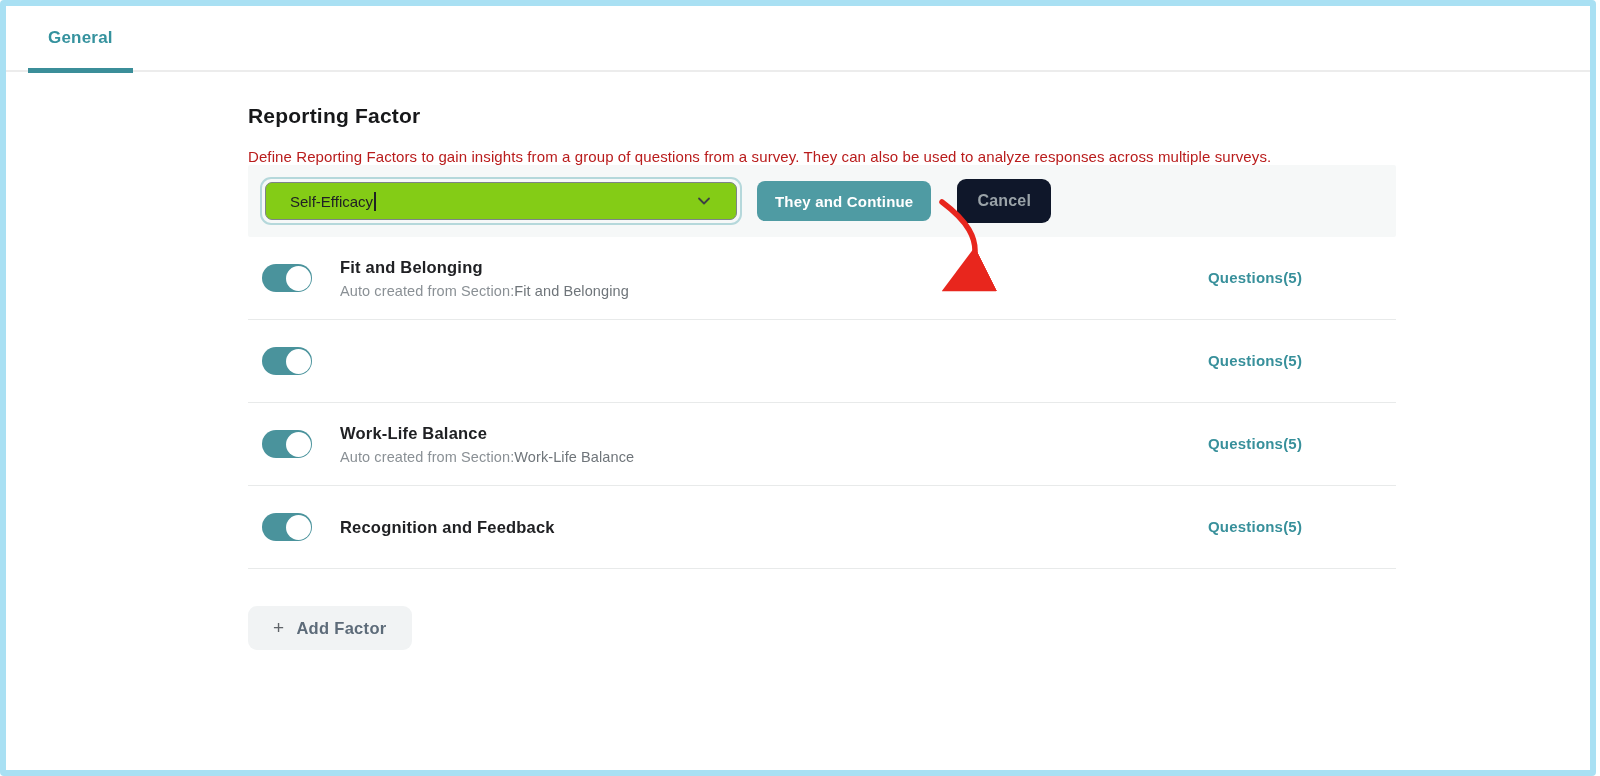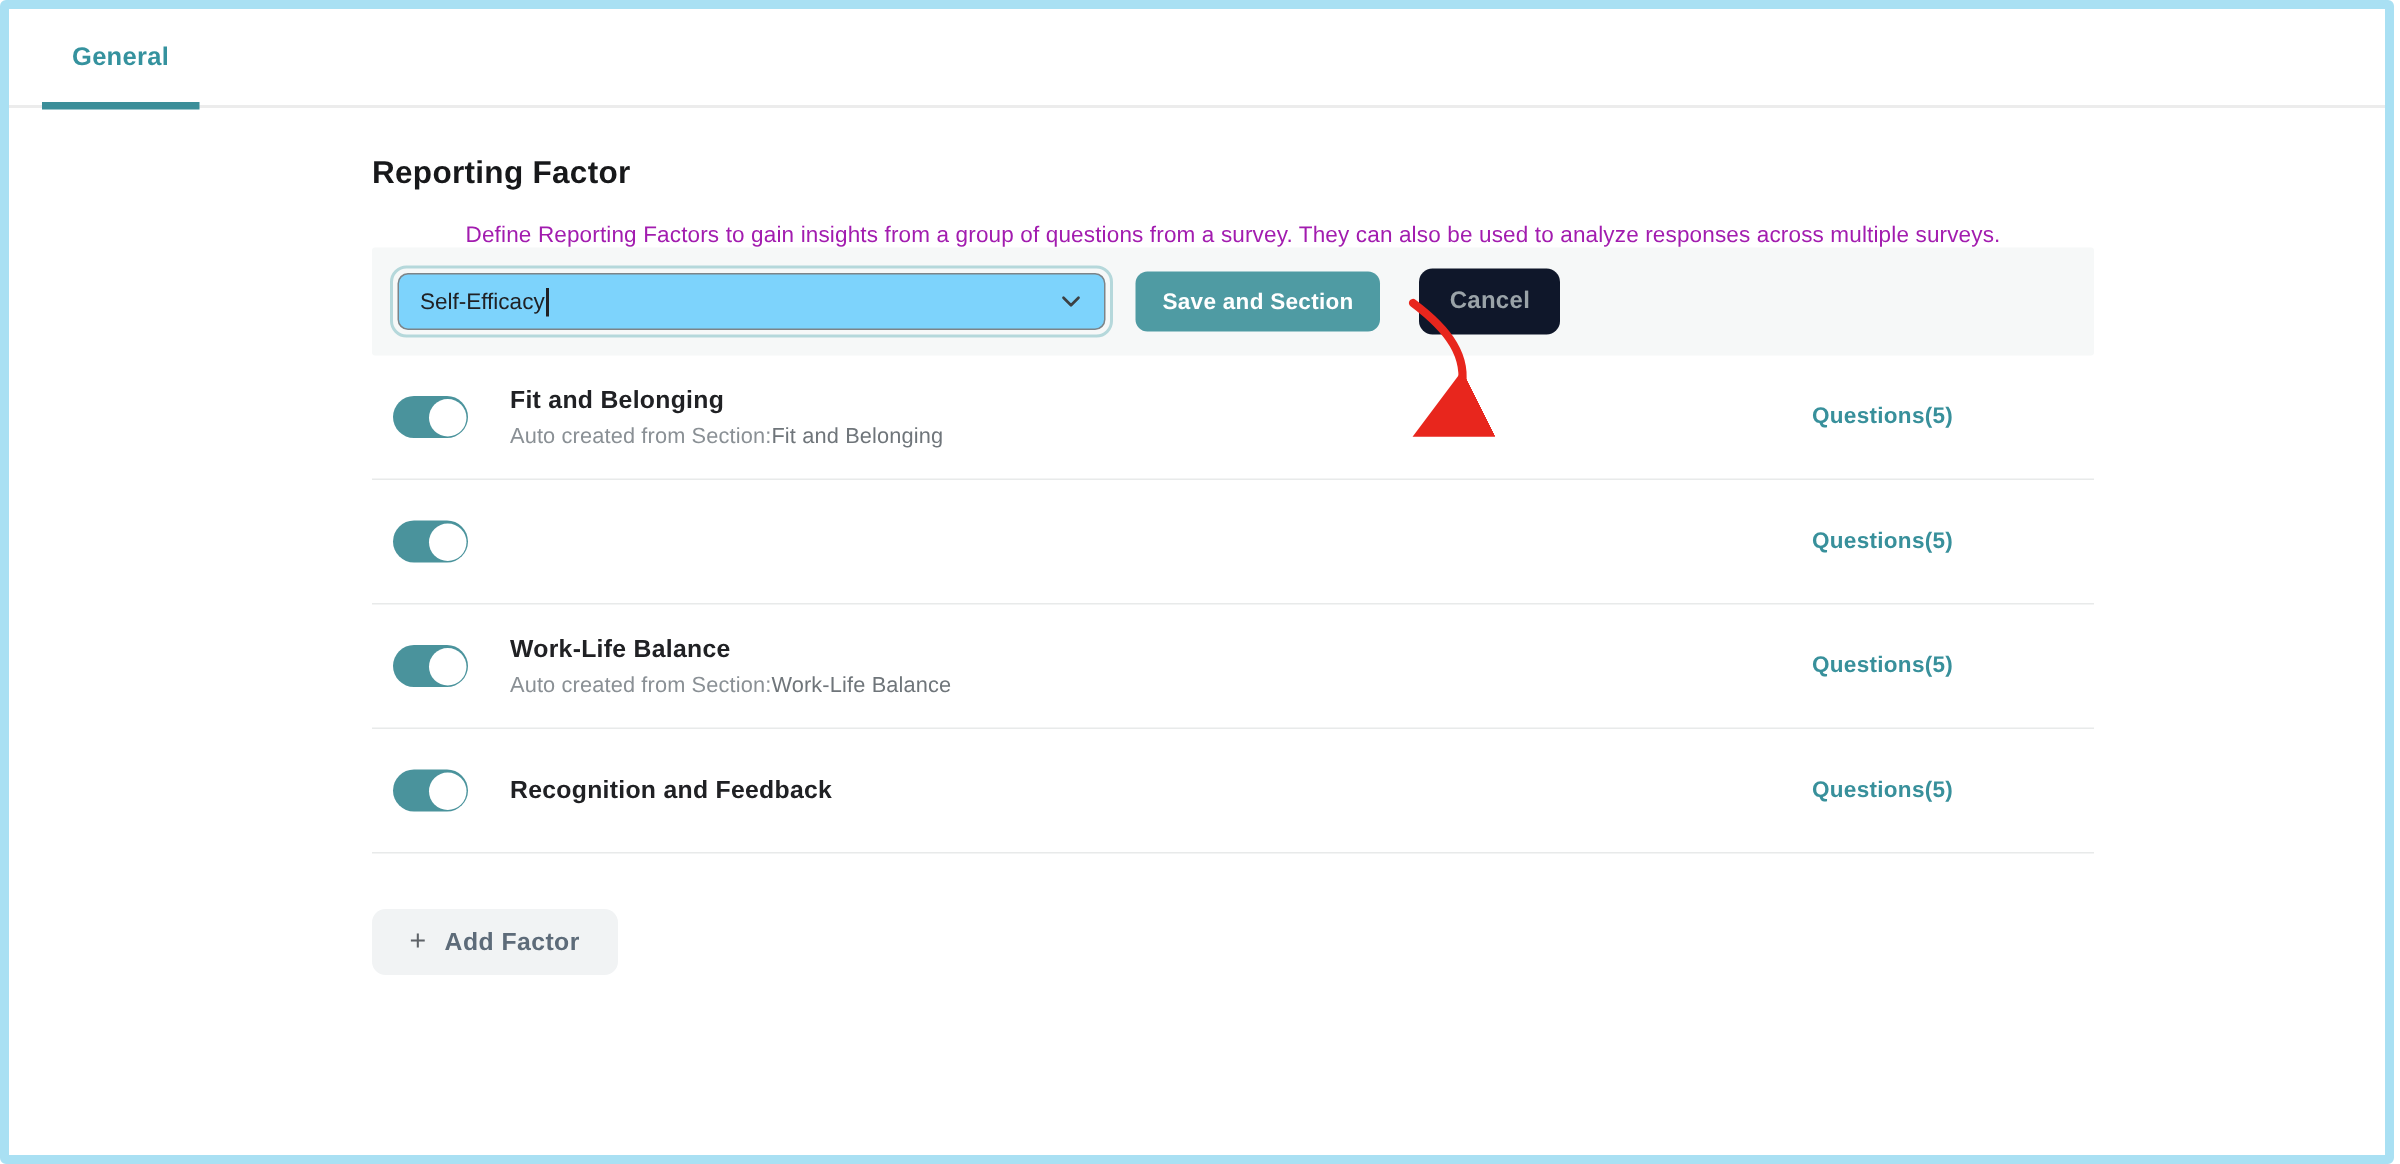--- a/index.html
+++ b/index.html
@@ -50,23 +50,22 @@
   .page-title {
     margin-top:32px;
     font-size:21px;
     font-weight:700;
     color:#17181a;
     letter-spacing:.2px;
   }
   .page-desc {
     margin-top:20px;
     font-size:15px;
-    color:#a21caf;
+    color:#b91c1c;
     letter-spacing:.1px;
-    text-align:center;
   }
   
   .thead {
     margin-top:26px;
     display:grid;
     grid-template-columns:695px 253px 1fr;
     padding-left:12px;
     height:44px;
     align-items:center;
     border-bottom:1px solid #e8eaea;
@@ -85,26 +84,26 @@
   .combo-ring {
     width:482px;
     height:48px;
     border:2px solid #b5d8db;
     border-radius:11px;
     padding:3px;
     background:#f6f8f8;
   }
   .combo {
     width:100%; height:100%;
-    background:#7dd3fc;
+    background:#84cc16;
     border:1px solid #7d8488;
     border-radius:7px;
     display:flex;
     align-items:center;
-    padding:0 14px;
+    padding:0 24px;
     font-size:15px;
     color:#202124;
     cursor:text;
   }
   .combo .value { white-space:pre; }
   .caret {
     display:inline-block;
     width:1.5px; height:19px;
     background:#202124;
     margin-left:1px;
@@ -241,21 +240,21 @@
         <div class="combo">
           <span class="value">Self-Efficacy</span>
           <span class="caret"></span>
           <span class="chev">
             <svg width="16" height="16" viewBox="0 0 16 16">
                 <polyline points="3,5.5 8,10.5 13,5.5" fill="none" stroke="#3c4043" stroke-width="1.8" stroke-linecap="round" stroke-linejoin="round"></polyline>
               </svg>
           </span>
         </div>
       </div>
-      <button class="btn-save">Save and Section</button>
+      <button class="btn-save">They and Continue</button>
       <button class="btn-cancel">Cancel</button>
     </div>
 
     
     <div class="factor-row">
       <div class="toggle">
           <div class="knob"></div>
         </div>
       <div class="factor-text">
         <div class="factor-name">Fit and Belonging</div>

